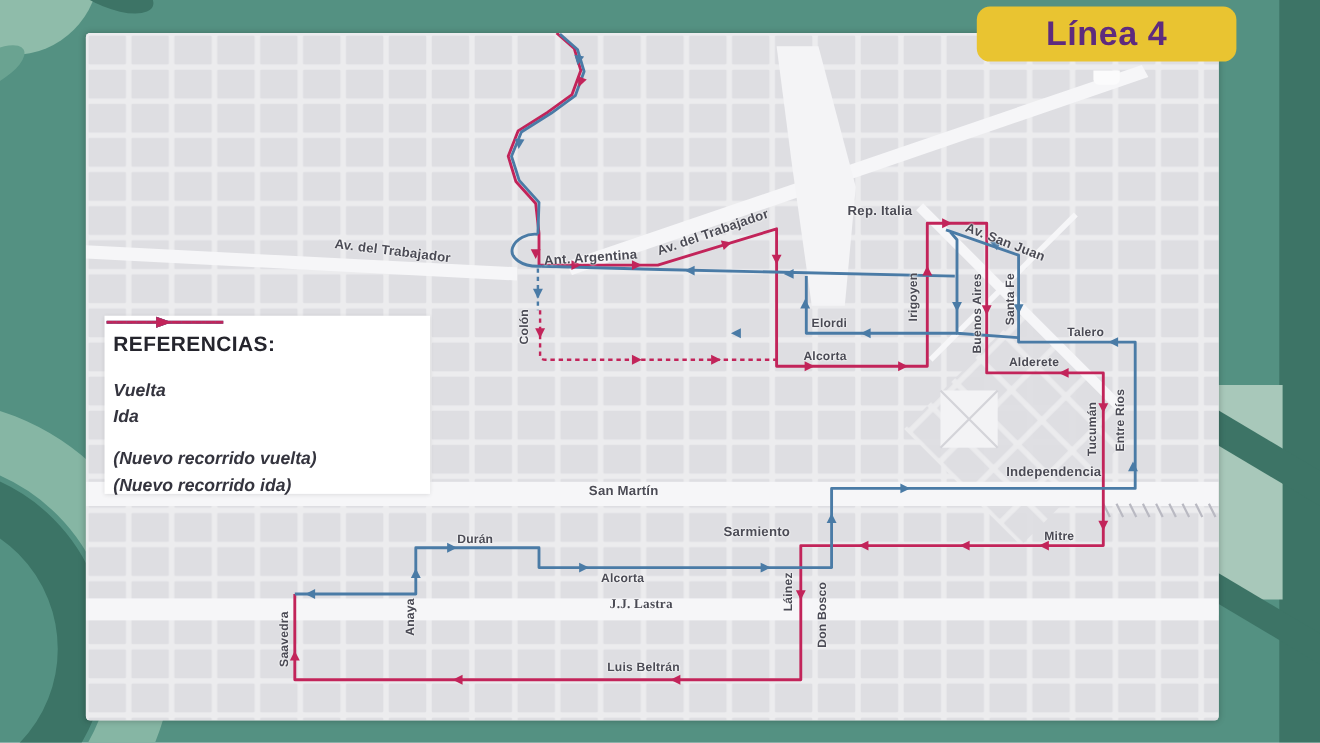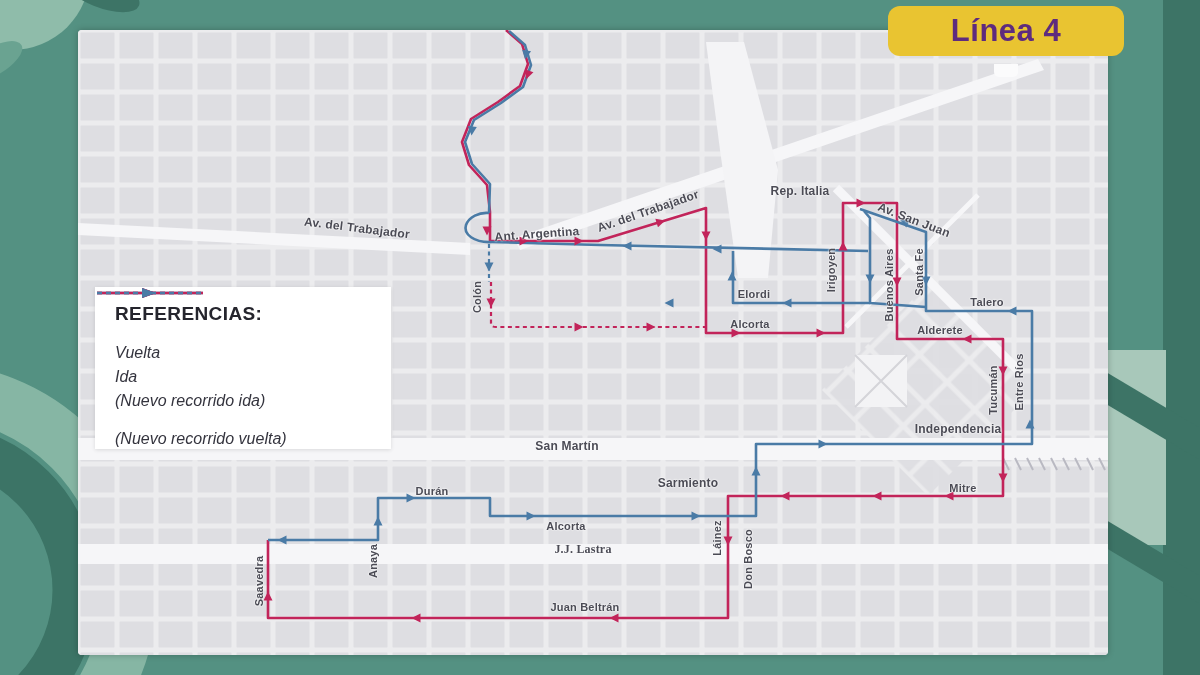--- a/index.html
+++ b/index.html
@@ -30,26 +30,26 @@
     font-size:11px;letter-spacing:.2px;
     text-shadow:0 0 2px #fff,0 0 2px #fff;
     transform:translate(-50%,-50%);
   }
   .st.v{transform:translate(-50%,-50%) rotate(-90deg);}
   .st.big{font-size:12px;}
   
   #legend{
     position:absolute;left:17px;top:257px;width:296px;height:162px;
     background:#ffffff;box-shadow:0 1px 4px rgba(0,0,0,.12);
-    padding:16px 0 0 20px;box-sizing:border-box;z-index:5;
+    padding:16px 0 0 8px;box-sizing:border-box;z-index:5;
   }
   #legend h3{
     margin:0 0 16px 0;font-size:19px;font-weight:800;color:#25252d;letter-spacing:.4px;
   }
-  .lrow{display:flex;align-items:center;height:24px;}
+  .lrow{display:flex;align-items:flex-end;height:24px;font-weight:bold;}
   .lrow.gap{margin-top:14px;}
   .lrow svg{flex:0 0 auto;margin-right:14px;}
   .lrow span{font-style:italic;font-size:16px;color:#34343e;}
   
   #badge{
     position:absolute;left:888px;top:6px;width:236px;height:50px;
     background:#e9c431;border-radius:12px;z-index:10;
     display:flex;align-items:center;justify-content:center;
     font-size:31px;font-weight:800;color:#5e2b7e;letter-spacing:.5px;
   }
@@ -202,49 +202,49 @@
   <div class="st big" style="left:868px;top:399px;margin-left:12px;">Independencia</div>
   <div class="st big" style="left:610px;top:453px;">Sarmiento</div>
   <div class="st" style="left:885px;top:458px;">Mitre</div>
   <div class="st" style="left:354px;top:461px;">Durán</div>
   <div class="st" style="left:488px;top:496px;">Alcorta</div>
   <div class="st big" style="left:505px;top:519px;font-family:Liberation Serif, serif;">J.J. Lastra</div>
   <div class="st v" style="left:639px;top:508px;">Láinez</div>
   <div class="st v" style="left:670px;top:529px;">Don Bosco</div>
   <div class="st v" style="left:295px;top:531px;">Anaya</div>
   <div class="st v" style="left:181px;top:551px;">Saavedra</div>
-  <div class="st" style="left:507px;top:577px;">Juan Beltrán</div>
+  <div class="st" style="left:507px;top:577px;">Luis Beltrán</div>
 
   <div id="legend">
     <h3>REFERENCIAS:</h3>
     <div class="lrow">
       <svg width="110" height="12">
         <line x1="2" y1="6" x2="108" y2="6" stroke="#4a7ba6" stroke-width="2.6"></line>
         <path d="M47,1 L61,6 L47,11 Z" fill="#4a7ba6"></path>
       </svg>
       <span>Vuelta</span>
     </div>
     <div class="lrow">
       <svg width="110" height="12">
         <line x1="2" y1="6" x2="108" y2="6" stroke="#c2245a" stroke-width="2.6"></line>
         <path d="M47,1 L61,6 L47,11 Z" fill="#c2245a"></path>
       </svg>
       <span>Ida</span>
     </div>
+    <div class="lrow gap">
+      <svg width="110" height="12">
+        <line x1="2" y1="6" x2="108" y2="6" stroke="#4a7ba6" stroke-width="2.4" stroke-dasharray="5 4"></line>
+        <path d="M47,1 L61,6 L47,11 Z" fill="#4a7ba6"></path>
+      </svg>
+      <span>(Nuevo recorrido vuelta)</span>
+    </div>
     <div class="lrow">
       <svg width="110" height="12">
         <line x1="2" y1="6" x2="108" y2="6" stroke="#c2245a" stroke-width="2.4" stroke-dasharray="5 4"></line>
         <path d="M47,1 L61,6 L47,11 Z" fill="#c2245a"></path>
       </svg>
       <span>(Nuevo recorrido ida)</span>
     </div>
-    <div class="lrow gap">
-      <svg width="110" height="12">
-        <line x1="2" y1="6" x2="108" y2="6" stroke="#4a7ba6" stroke-width="2.4" stroke-dasharray="5 4"></line>
-        <path d="M47,1 L61,6 L47,11 Z" fill="#4a7ba6"></path>
-      </svg>
-      <span>(Nuevo recorrido vuelta)</span>
-    </div>
   </div>
 </div>
 
 <div id="badge-tab"></div>
 <div id="badge">Línea 4</div>
 
 </body></html>

